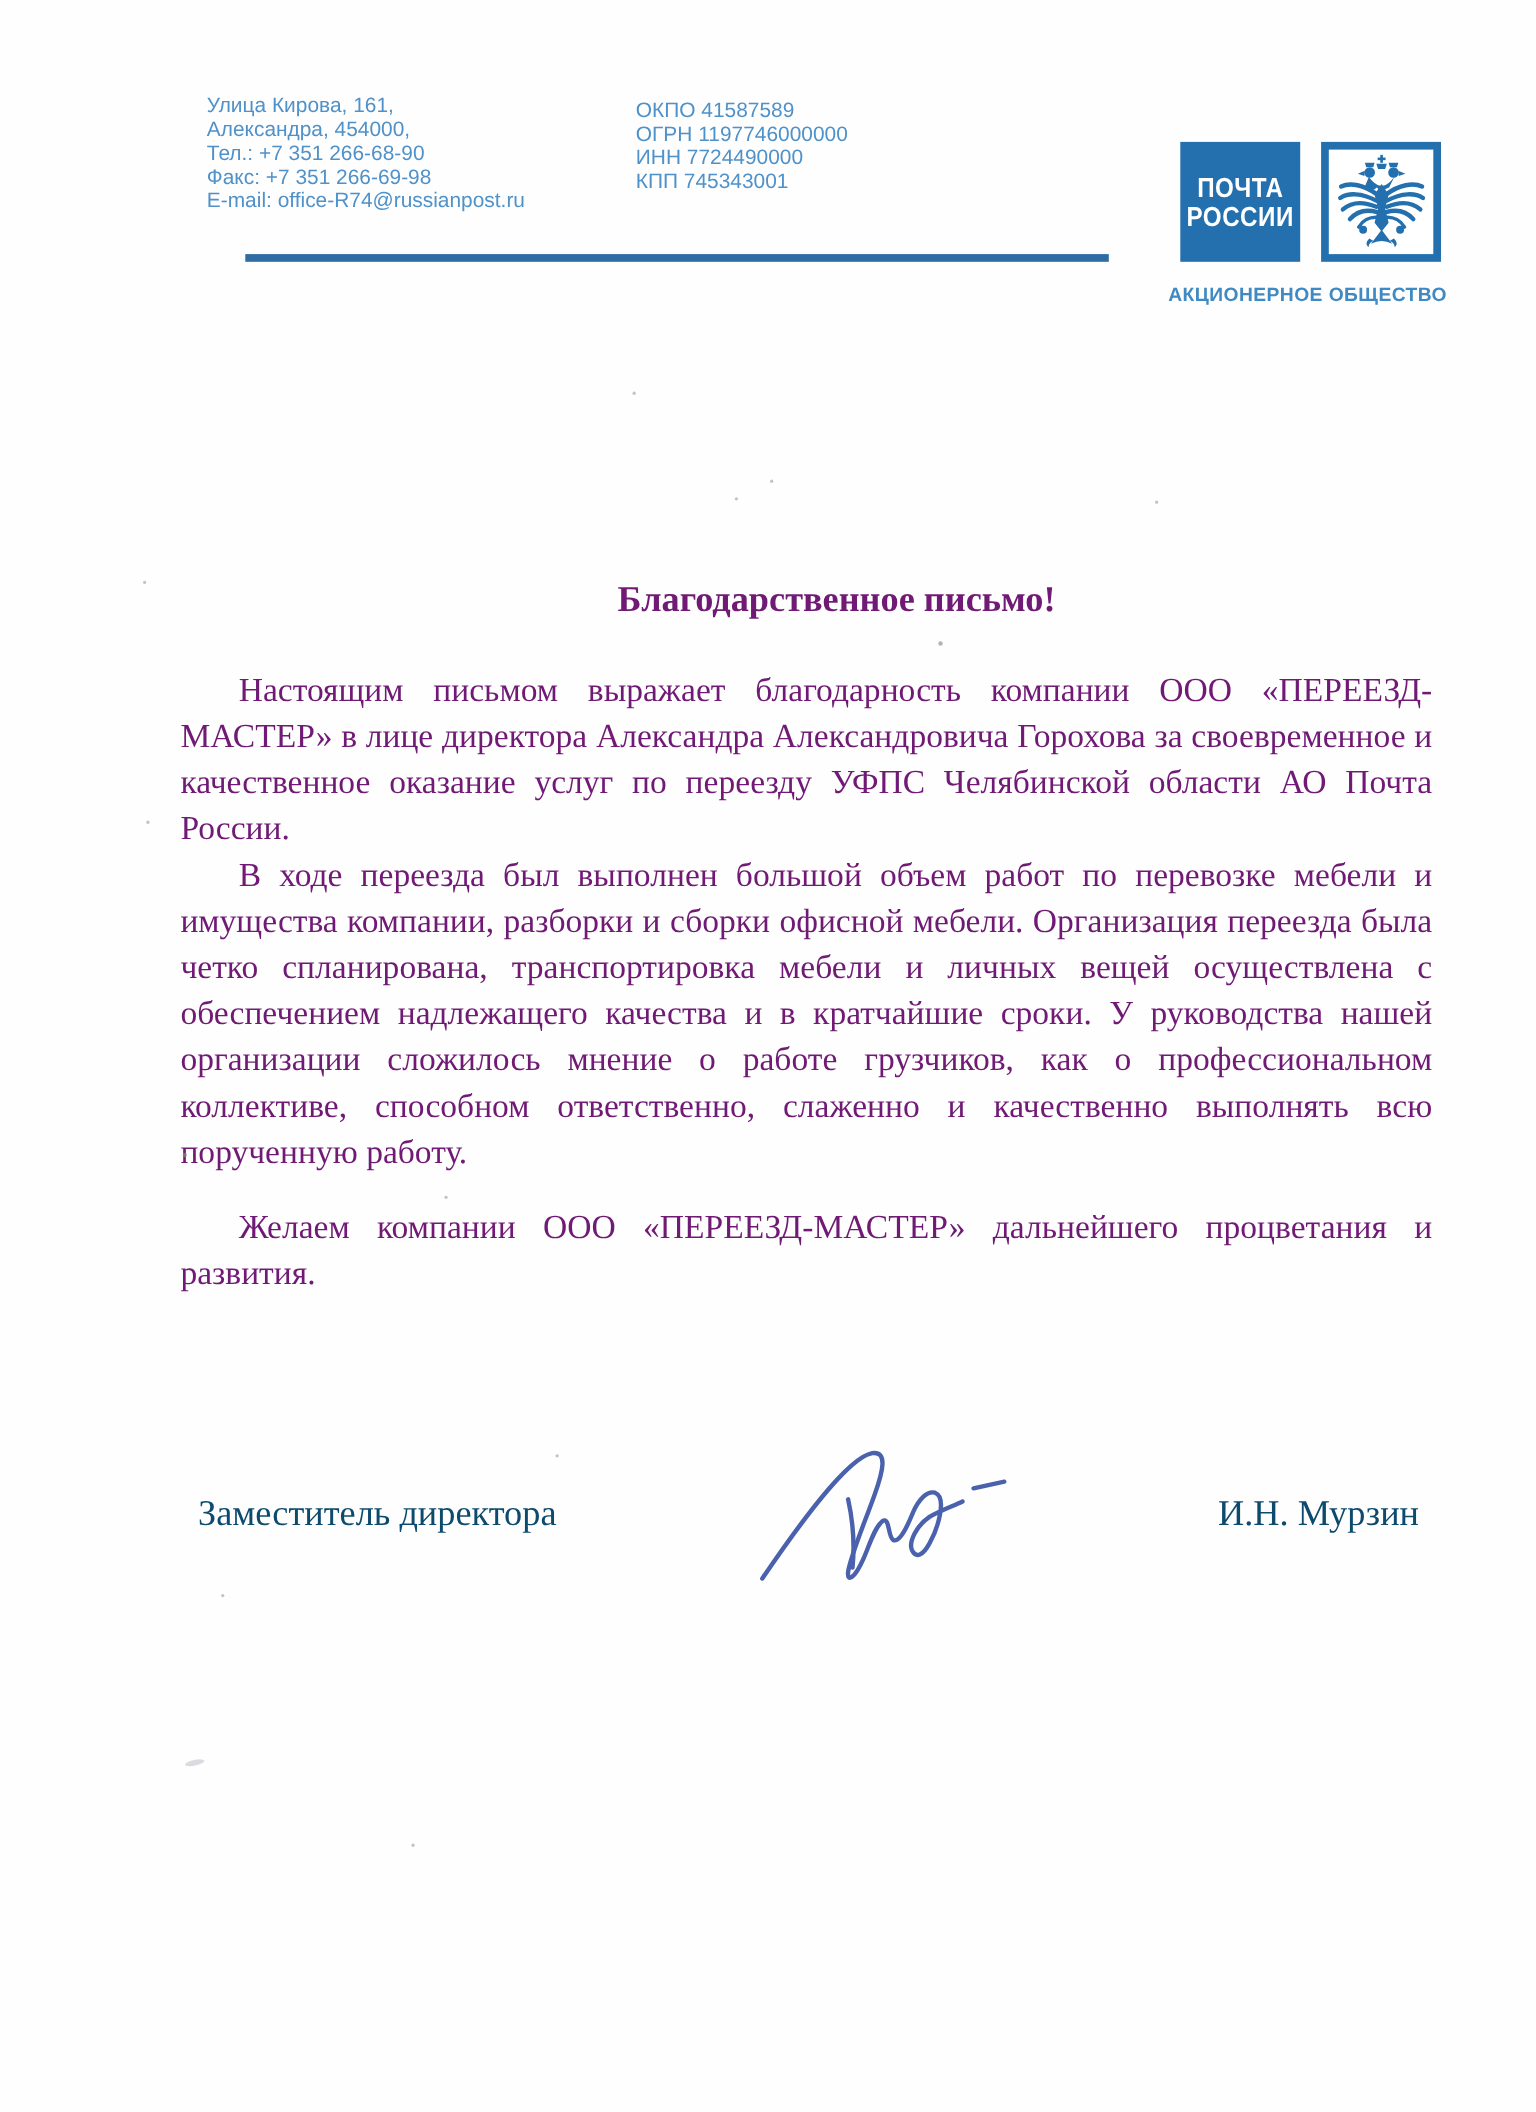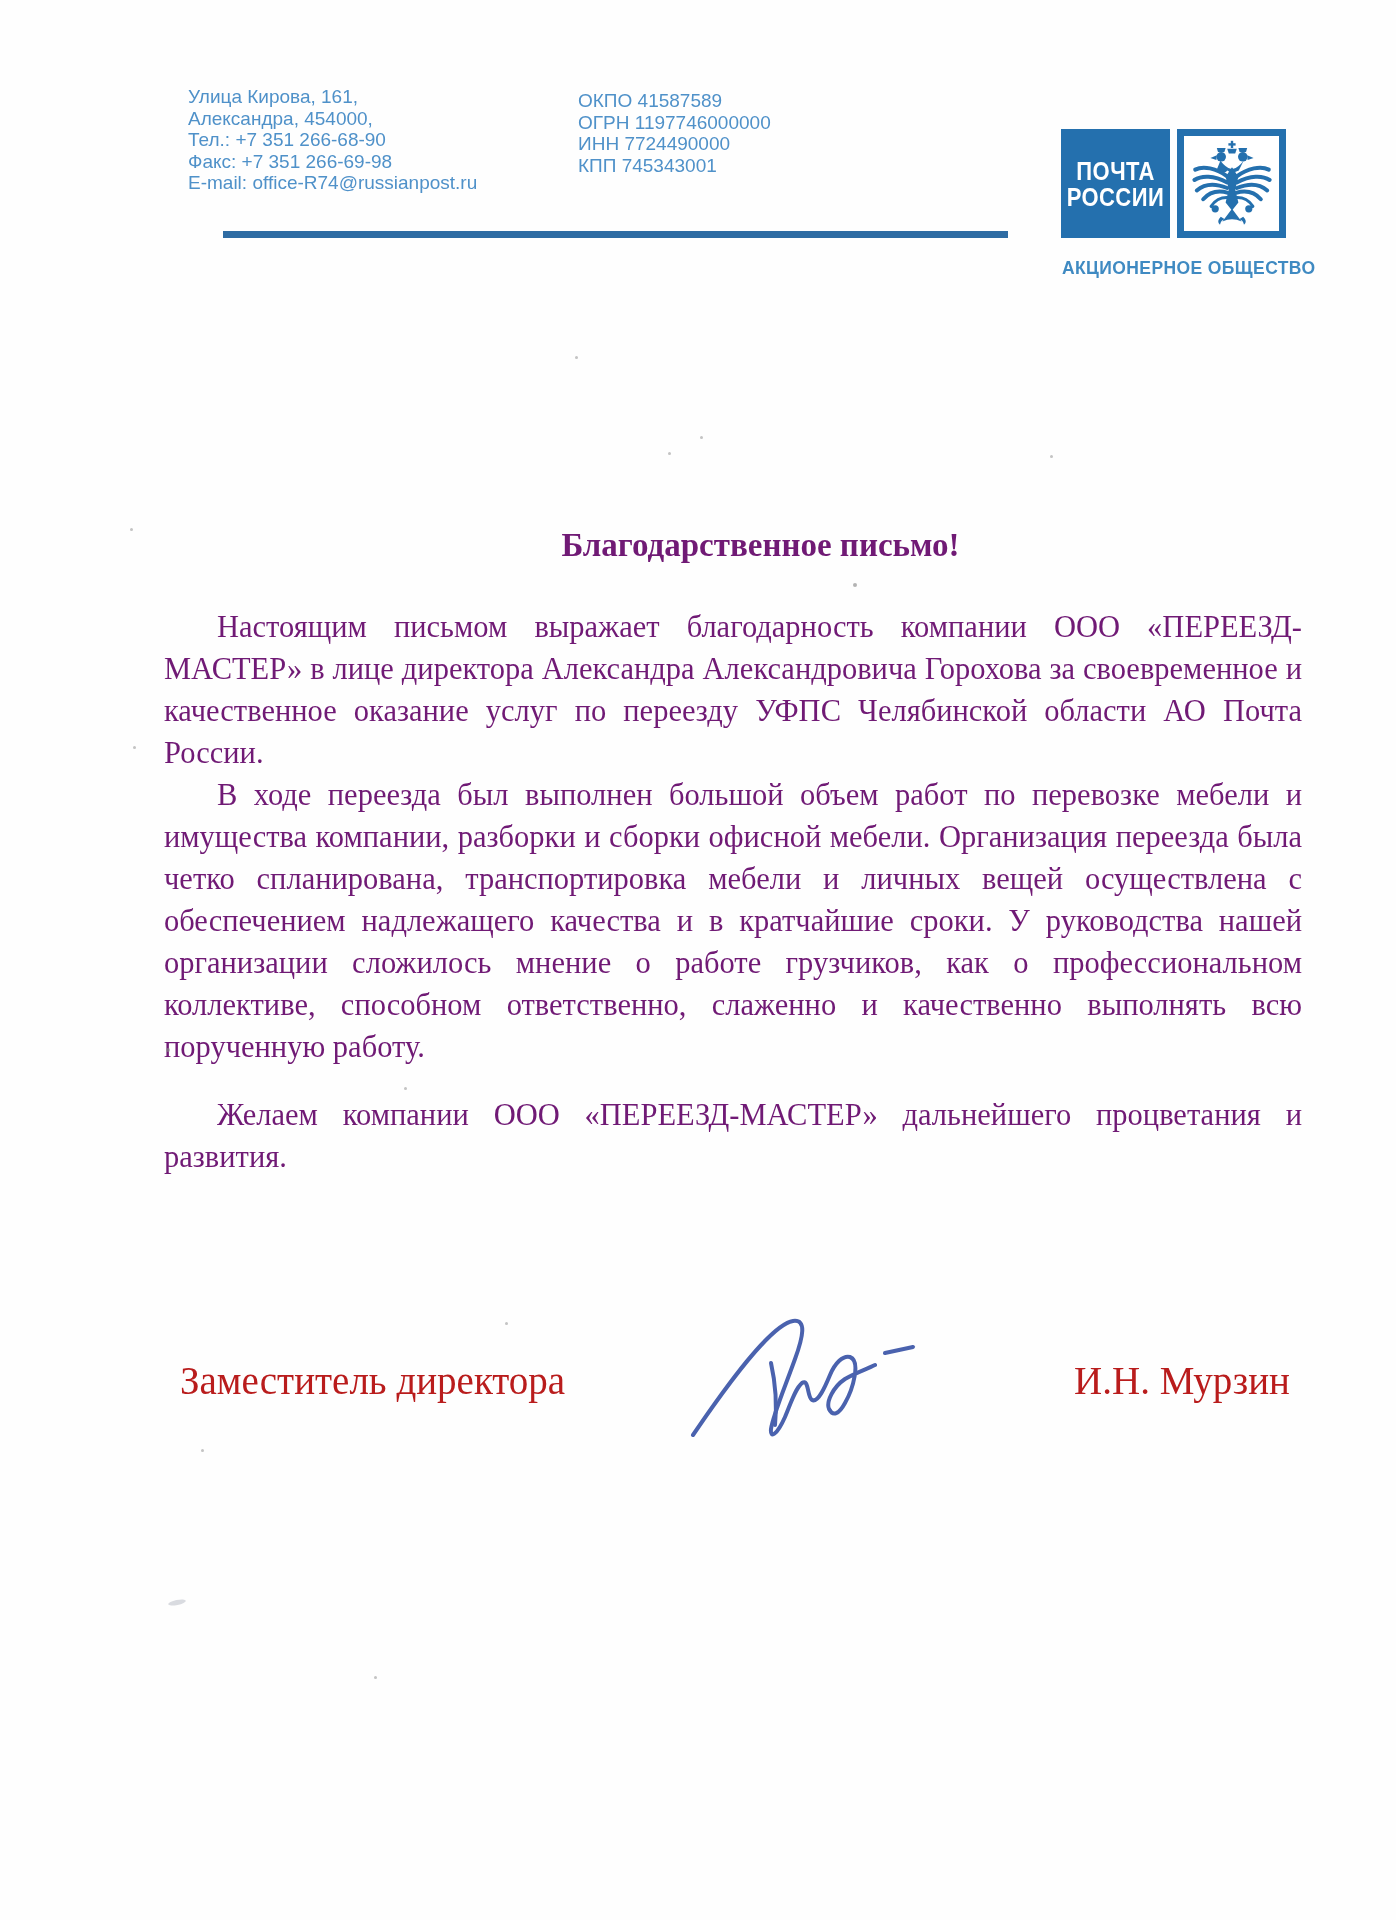--- a/index.html
+++ b/index.html
@@ -32,21 +32,21 @@
     position:absolute;left:313px;top:263px;
     font-size:30px;font-weight:bold;letter-spacing:1px;
     color:#3272b4;
   }
   
   .logo-row{
     position:absolute;left:1061px;top:129px;
     display:flex;gap:7px;
   }
   .logo-box{
-    width:109px;height:109px;box-sizing:border-box;
+    width:109px;height:109px;box-sizing:border-box;margin-left:12px;
   }
   .logo-brand{
     background:#2470ae;
     display:flex;flex-direction:column;
     align-items:center;justify-content:center;
   }
   .logo-brand span{
     color:#ffffff;font-weight:bold;font-size:25px;line-height:26px;
     transform:scaleX(0.88);letter-spacing:0.5px;
   }
@@ -73,21 +73,21 @@
     margin:0;
     font-size:30.5px;line-height:42px;
     text-align:justify;text-indent:53px;
   }
   .letter p.spaced{margin-top:26px;}
   
   .sig-row{
     position:absolute;left:180px;top:1358px;width:1110px;
     display:flex;justify-content:space-between;align-items:flex-start;
     font-family:"Liberation Serif",serif;
-    font-size:39px;color:#b91c1c;
+    font-size:33px;color:#0c4a6e;
   }
   .sig-mark{
     position:absolute;left:495px;top:-55px;
     width:310px;height:150px;
   }
   
   .speck{
     position:absolute;width:4px;height:4px;border-radius:50%;
     background:#8a8a8a;opacity:.65;
   }

